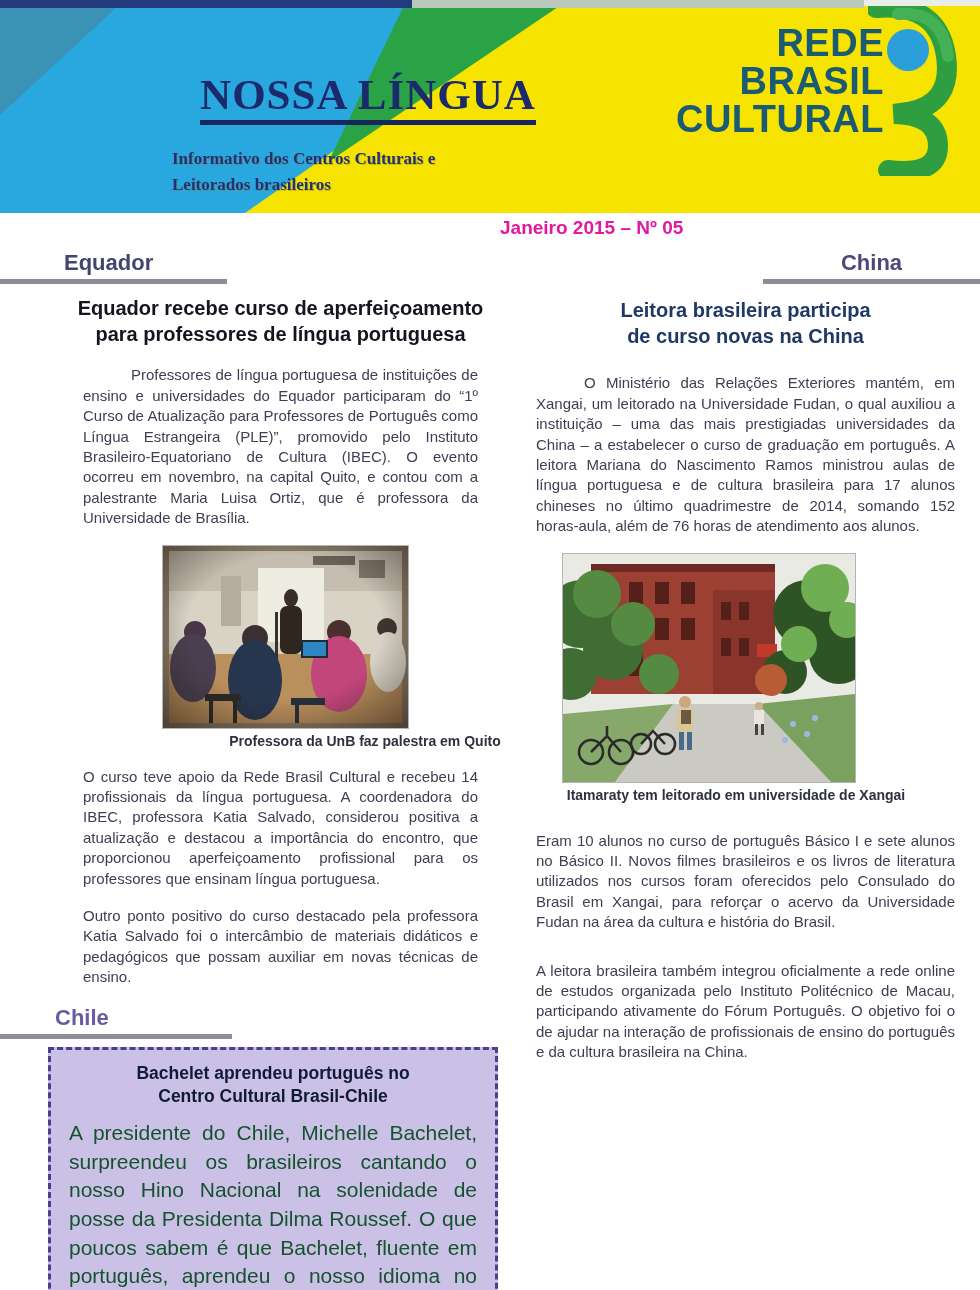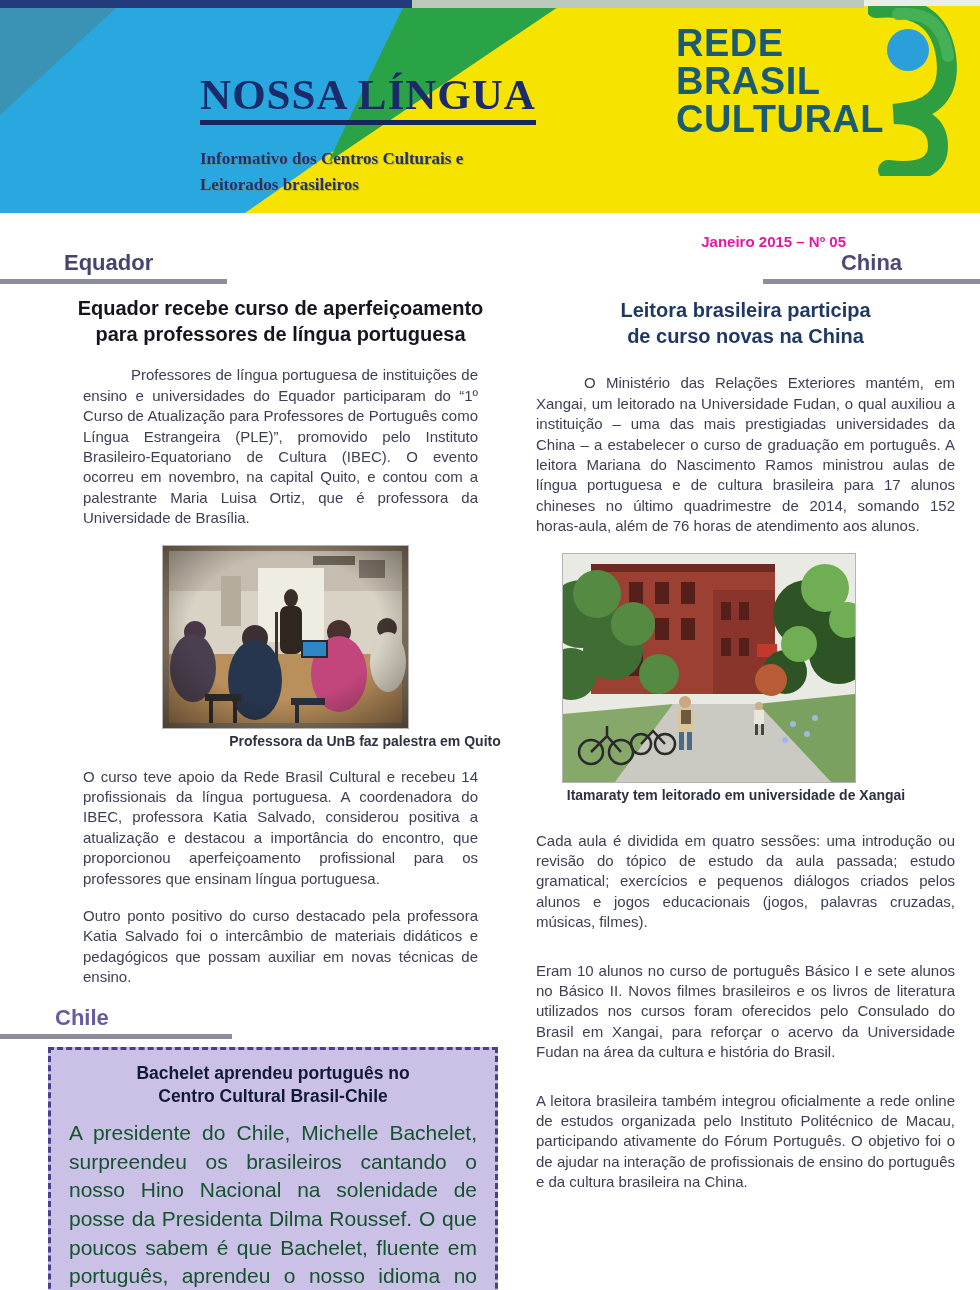--- a/index.html
+++ b/index.html
@@ -17,34 +17,34 @@
   .strip-sage { position:absolute; top:0; left:412px; width:452px; height:8px; background:#bac9bb; }
   .strip-white { position:absolute; top:0; left:864px; width:116px; height:6px; background:#e9efe6; }
 
   .masthead-title { position:absolute; left:186px; top:72px; width:364px; text-align:center; }
   .masthead-title .t {
     display:inline-block; font-family:"Liberation Serif", serif; font-weight:bold;
     font-size:43px; letter-spacing:1px; color:#1b2a6b;
     border-bottom:5px solid #17265f; padding-bottom:3px; line-height:1.05;
   }
   .masthead-sub {
-    position:absolute; left:200px; top:146px;
+    position:absolute; left:172px; top:146px;
     font-family:"Liberation Serif", serif; font-weight:bold; font-size:17px;
     color:#233173; line-height:1.55; text-shadow:1px 1px 0 rgba(140,130,50,.45);
   }
 
-  .brand-block { position:absolute; right:96px; top:24px; text-align:left;
+  .brand-block { position:absolute; right:96px; top:24px; text-align:right;
     font-weight:bold; font-size:38px; line-height:1.0; color:#1a5a72; letter-spacing:0.5px; }
   .brand-url { position:absolute; right:24px; top:150px; font-family:"DejaVu Serif", serif;
     font-style:italic; font-weight:bold; font-size:19px; color:#1e7f95; }
   .brand-logo { position:absolute; right:0; top:6px; width:112px; height:170px; }
 
   
-  .issue-date { position:absolute; left:500px; top:233px; width:346px; text-align:right;
-    font-size:15px; font-weight:bold; color:#e318a1; }
+  .issue-date { position:absolute; left:500px; top:217px; width:346px; 
+    font-size:19px; font-weight:bold; color:#e318a1; }
 
   
   .col { position:absolute; top:250px; }
   .col-left  { left:83px;  width:395px; }
   .col-right { left:536px; width:419px; }
 
   .sec-label { font-size:22px; font-weight:bold; line-height:1.15; }
   .sec-line  { height:5px; background:#8d8d99; margin-top:4px; }
 
   .eq-label { color:#45436f; margin-left:-19px; }
@@ -269,19 +269,18 @@
             <circle cx="58" cy="198" r="12"></circle>
           <path d="M28 198 L44 182 L58 198 M44 182 L44 172"></path>
           <circle cx="78" cy="190" r="10"></circle>
             <circle cx="102" cy="190" r="10"></circle>
           <path d="M78 190 L90 177 L102 190"></path>
         </g>
       </svg>
       <figcaption class="caption cap-right">Itamaraty tem leitorado em universidade de Xangai</figcaption>
     </figure>
 
-    <p class="para mb-lg">Cada aula é dividida em quatro sessões: uma introdução ou revisão do tópico de estudo da aula passada; estudo gramatical; exercícios e pequenos diálogos criados pelos alunos e jogos educacionais (jogos, palavras cruzadas, músicas, filmes).</p>
     <p class="para mb-lg">Eram 10 alunos no curso de português Básico I e sete alunos no Básico II. Novos filmes brasileiros e os livros de literatura utilizados nos cursos foram oferecidos pelo Consulado do Brasil em Xangai, para reforçar o acervo da Universidade Fudan na área da cultura e história do Brasil.</p>
     <p class="para">A leitora brasileira também integrou oficialmente a rede online de estudos organizada pelo Instituto Politécnico de Macau, participando ativamente do Fórum Português. O objetivo foi o de ajudar na interação de profissionais de ensino do português e da cultura brasileira na China.</p>
 
   </section>
 
 </div>
 
 </body></html>

